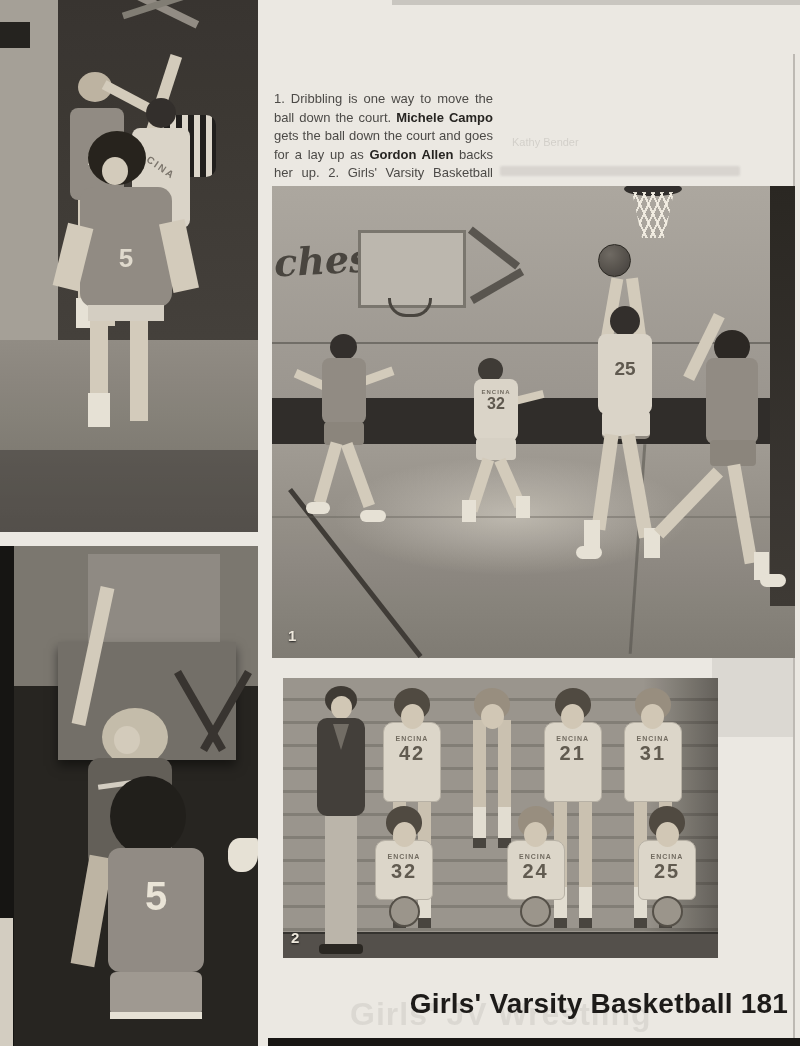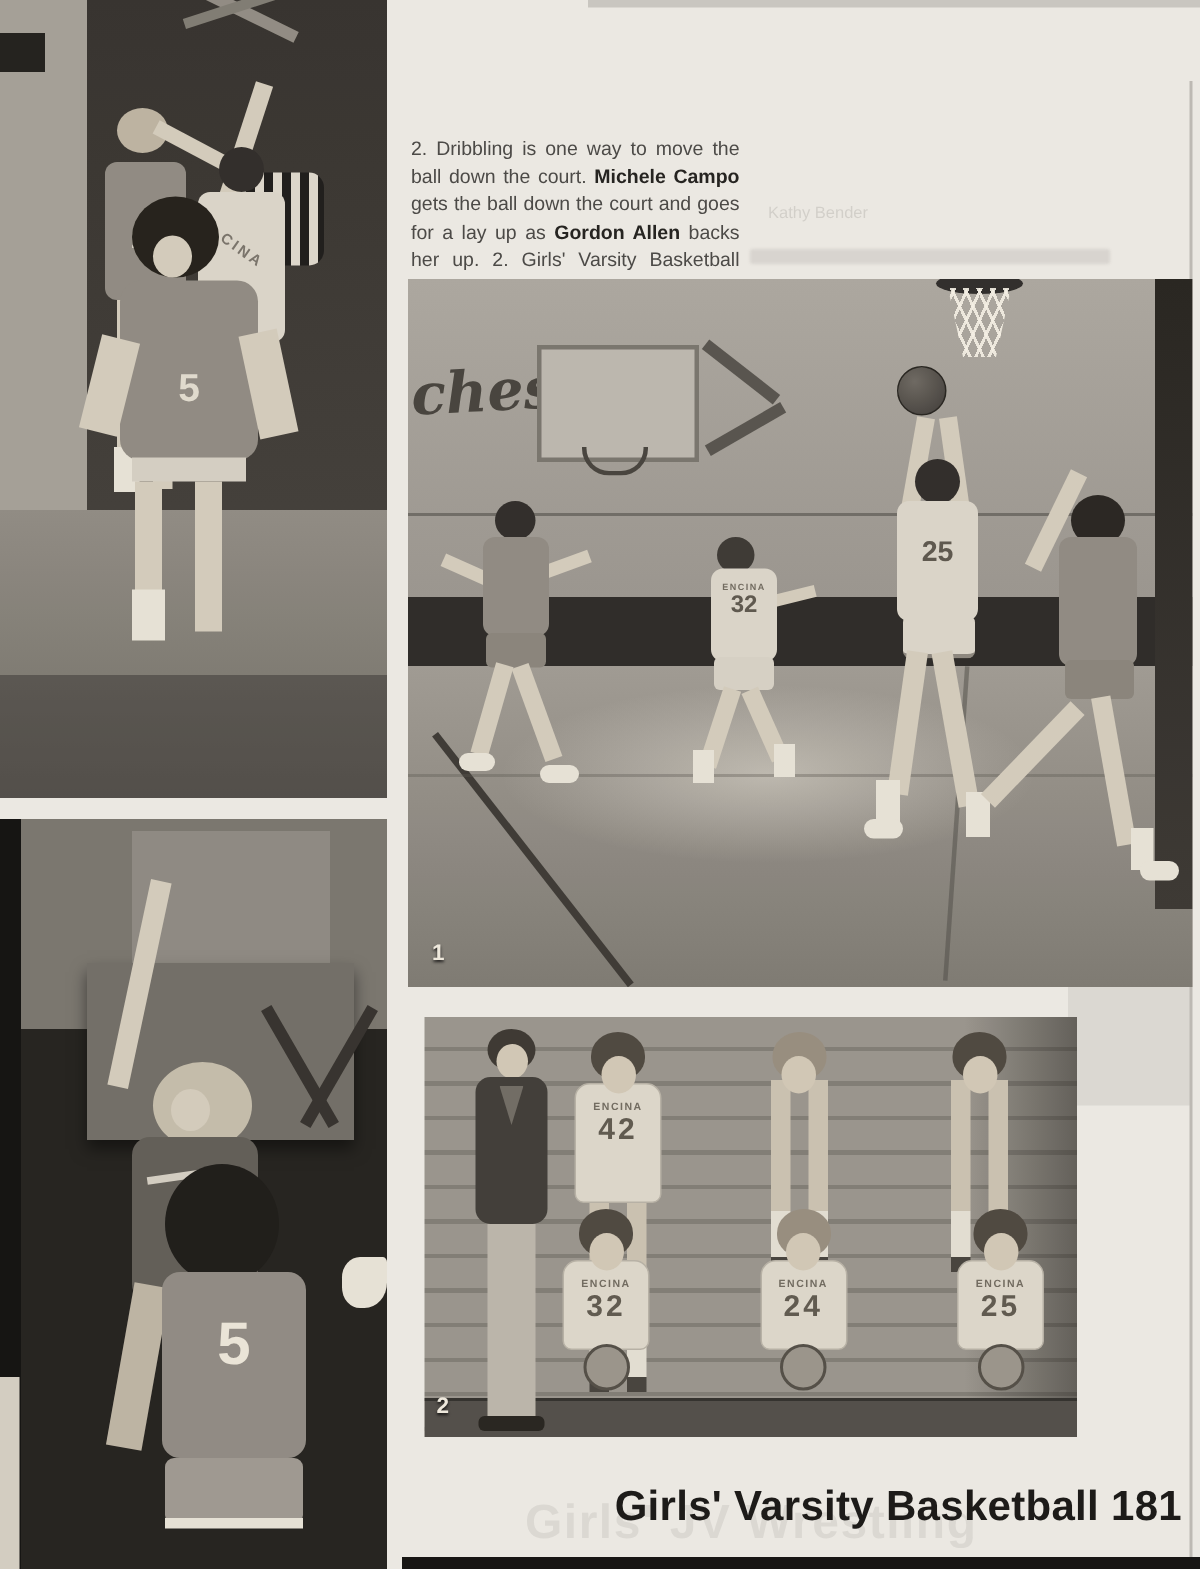--- a/index.html
+++ b/index.html
@@ -114,21 +114,21 @@
       </div>
       <div class="abs" style="left:30px;top:196px;width:92px;height:44px;background:#9b9792;border-radius:6px;"></div>
       <div class="sock" style="left:30px;top:236px;width:92px;height:7px;"></div>
     </div>
 
     <div class="sock" style="left:228px;top:292px;width:30px;height:34px;border-radius:40% 10% 50% 40%;"></div>
     <div class="sock" style="left:0;top:372px;width:13px;height:128px;background:#cfcbc4;"></div>
 
   </div>
 
-  <div class="cap" style="left:274px;top:90px;width:219px;"><span>2. Dribbling is one way to move the ball down the court. </span><span class="b">Michele Campo</span><span> gets the ball down the court and goes for a lay up as </span><span class="b">Gordon Allen</span><span> backs her up. 2. Girls' Varsity Basketball Team - First row:</span></div>
+  <div class="cap" style="left:274px;top:90px;width:219px;"><span>1. Dribbling is one way to move the ball down the court. </span><span class="b">Michele Campo</span><span> gets the ball down the court and goes for a lay up as </span><span class="b">Gordon Allen</span><span> backs her up. 2. Girls' Varsity Basketball Team - First row:</span></div>
 
   <div class="ghost-s" style="left:512px;top:136px;">Kathy Bender</div>
   <div class="ghost-bar" style="left:500px;top:166px;width:240px;height:10px;"></div>
   <div class="abs" style="left:712px;top:645px;width:82px;height:92px;background:#d6d3cc;opacity:.75;"></div>
   <div class="abs" style="left:392px;top:0;width:408px;height:5px;background:#c9c6c0;"></div>
   <div class="abs" style="left:793px;top:54px;width:2px;height:986px;background:#bdb9b3;"></div>
 
   <div class="photo" id="photoMain" style="left:272px;top:186px;width:523px;height:472px;background:#a3a09b;">
     <div class="abs" style="left:0;top:0;width:523px;height:212px;background:linear-gradient(#a8a5a0,#979490);"></div>
     <div class="abs" style="left:0;top:156px;width:523px;height:2px;background:#5a5753;opacity:.7;"></div>
@@ -237,20 +237,36 @@
           <div class="tp-hair"></div>
           <div class="tp-face"></div>
           <div class="tp-legs">
             <div class="tp-leg"></div>
             <div class="tp-leg"></div>
           </div>
         </div>
         <div class="tperson">
           <div class="tp-hair dark"></div>
           <div class="tp-face"></div>
+          <div class="tp-jersey">
+            <span class="tp-team">ENCINA</span>
+            <span class="tp-num">21</span>
+          </div>
+          <div class="tp-legs">
+            <div class="tp-leg"></div>
+            <div class="tp-leg"></div>
+          </div>
+        </div>
+        <div class="tperson">
+          <div class="tp-hair"></div>
+          <div class="tp-face"></div>
+          <div class="tp-jersey">
+            <span class="tp-team">ENCINA</span>
+            <span class="tp-num">31</span>
+          </div>
           <div class="tp-legs">
             <div class="tp-leg"></div>
             <div class="tp-leg"></div>
           </div>
         </div>
       </div>
     <div class="trow" style="left:84px;top:128px;right:14px;">
         <div class="tperson kneel">
           <div class="tp-hair dark"></div>
           <div class="tp-face"></div>

